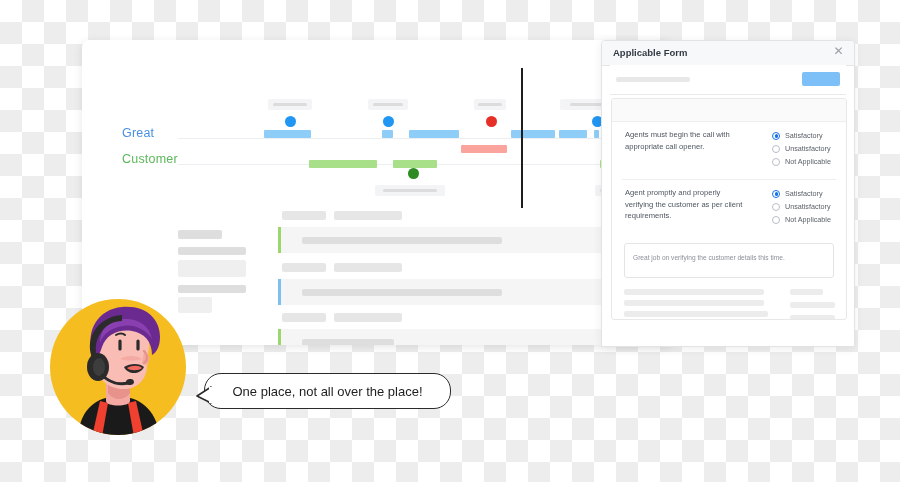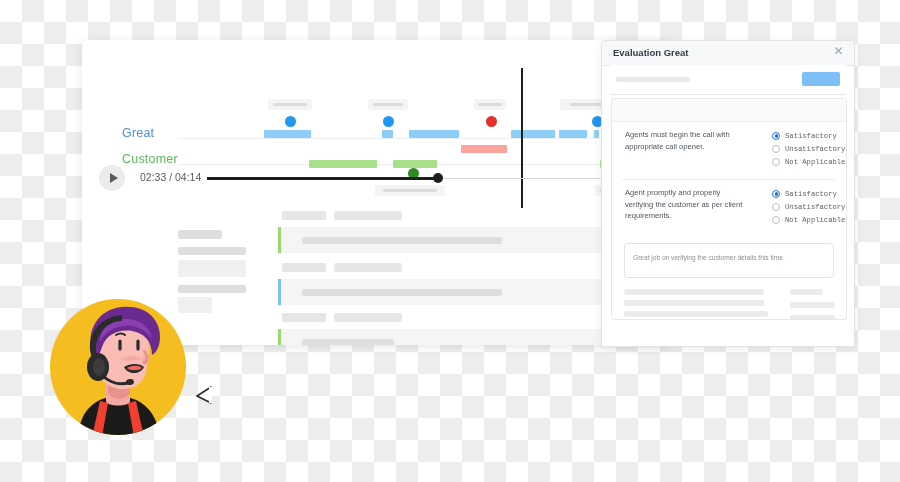--- a/index.html
+++ b/index.html
@@ -304,21 +304,20 @@
     color: #4f5660;
   }
   .radios {
     position: absolute;
     left: 160px;
   }
   .radio-row {
     display: flex;
     align-items: center;
     height: 13px;
-    font-family: Liberation Mono, monospace;
   }
   .radio-mark {
     width: 8px; height: 8px;
     border-radius: 50%;
     border: 1.2px solid #b9bfc7;
     box-sizing: border-box;
     margin-right: 5px;
     flex: none;
     position: relative;
   }
@@ -446,30 +445,20 @@
 
       <div class="dot green" style="left:326px; top:128px;"></div>
       <div class="dot green" style="left:531px; top:128px;"></div>
 
       <div class="chip" style="left:293px; top:145px; width:70px;"></div>
       <div class="chip" style="left:513px; top:145px; width:44px;"></div>
 
       <div class="playhead" style="left:439px;"></div>
     </div>
 
-    <div class="player">
-      <div class="play-btn">
-        <div class="tri"></div>
-      </div>
-      <div class="time-text">02:33 / 04:14</div>
-      <div class="track-played"></div>
-      <div class="track-rest"></div>
-      <div class="track-knob"></div>
-      <div class="speed-text">1x</div>
-    </div>
 
     <div class="transcript">
 
       <div class="sk d" style="left:96px; top:24px; width:44px; height:9px;"></div>
       <div class="sk d" style="left:96px; top:41px; width:68px; height:8px;"></div>
       <div class="sk l" style="left:96px; top:54px; width:68px; height:17px;"></div>
       <div class="sk d" style="left:96px; top:79px; width:68px; height:8px;"></div>
       <div class="sk l" style="left:96px; top:91px; width:34px; height:16px;"></div>
 
       <div class="sk m" style="left:200px; top:5px; width:44px; height:9px;"></div>
@@ -501,21 +490,21 @@
       <div class="msg-row" style="top:123px;">
         <div class="accent green"></div>
         <div class="line" style="width:92px;"></div>
       </div>
     </div>
   </div>
 
   <div class="eval-panel">
 
     <div class="eval-header"></div>
-    <div class="eval-title">Evaluation Great</div>
+    <div class="eval-title">Applicable Form</div>
     <div class="eval-close">✕</div>
 
     <div class="eval-subbar">
       <div class="sk"></div>
       <div class="eval-blue-btn"></div>
     </div>
 
     <div class="eval-card">
       <div class="eval-card-head"></div>
 
@@ -615,18 +604,21 @@
         <path d="M96 54 C100 58 100 64 96 66" stroke="#e8928c" stroke-width="2.4" fill="none" stroke-linecap="round"></path>
 
         <path d="M76 70 C82 66 92 66 96 70 C92 78 80 78 76 70 Z" fill="#2b2b2b"></path>
         <path d="M79 71 C84 68 91 68 94 71 C91 74 82 74 79 71 Z" fill="#f2685f"></path>
 
         <path d="M72 62 C78 58 88 58 94 62 C88 64 78 64 72 62 Z" fill="#f4a9a3"></path>
       </g>
     </svg>
   </div>
 
+  <div class="bubble">
+    <span class="bubble-text">One place, not all over the place!</span>
+  </div>
   <svg class="bubble-tail" viewBox="0 0 16 18" xmlns="http://www.w3.org/2000/svg">
     <path d="M15 1 L1 10 L15 17" fill="#ffffff" stroke="#2b2b2b" stroke-width="1.6" stroke-linejoin="round" stroke-linecap="round"></path>
     <rect x="13" y="1" width="4" height="16" fill="#ffffff"></rect>
   </svg>
 
 </div>
 
 </body></html>

